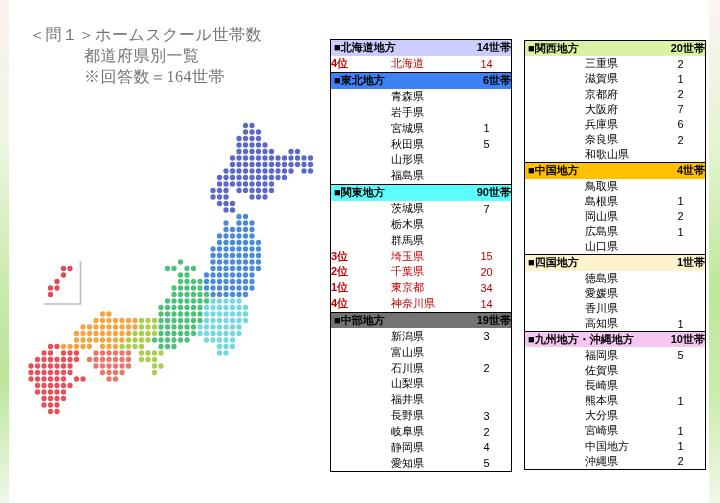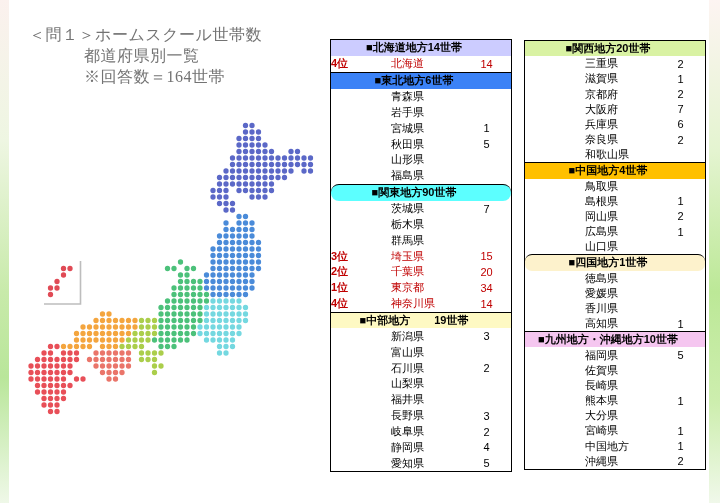--- a/index.html
+++ b/index.html
@@ -33,21 +33,21 @@
     position:absolute;width:182px;
     border:1.5px solid #000;box-sizing:border-box;
     display:flex;flex-direction:column;
     background:#fff;
     font-size:11px;
   }
   #table-left{left:330px;top:39px;height:433px;}
   #table-right{left:524px;top:40px;height:430px;}
 
   .row{flex:1;display:flex;align-items:center;box-sizing:border-box;min-height:0;}
-  .row.header{font-weight:bold;justify-content:center;padding:0 17px 0 3px;}
+  .row.header{font-weight:bold;justify-content:space-between;padding:0 0 0 3px;}
   .row.header.sep{border-top:1.5px solid #000;}
   .row.pref .rank{width:60px;color:#c00000;font-weight:bold;}
   .row.pref .pname{width:71px;text-align:left;color:#000;}
   .row.pref .count{flex:1;text-align:center;color:#000;}
   .row.pref.hl .pname,.row.pref.hl .count{color:#c00000;font-weight:normal;}
 </style>
 </head>
 <body>
 
 <div class="edge edge-left"></div>
@@ -567,21 +567,21 @@
     <div class="row pref">
       <span class="rank"></span>
       <span class="pname">山形県</span>
       <span class="count"></span>
     </div>
     <div class="row pref">
       <span class="rank"></span>
       <span class="pname">福島県</span>
       <span class="count"></span>
     </div>
-    <div class="row header sep" style="background: rgb(92, 255, 255); border-radius: 8px;">
+    <div class="row header sep" style="background: rgb(92, 255, 255);">
       <span class="hname">■関東地方</span>
       <span class="htotal">90世帯</span>
     </div>
     <div class="row pref">
       <span class="rank"></span>
       <span class="pname">茨城県</span>
       <span class="count">7</span>
     </div>
     <div class="row pref">
       <span class="rank"></span>
@@ -606,21 +606,21 @@
     <div class="row pref hl">
       <span class="rank">1位</span>
       <span class="pname">東京都</span>
       <span class="count">34</span>
     </div>
     <div class="row pref hl">
       <span class="rank">4位</span>
       <span class="pname">神奈川県</span>
       <span class="count">14</span>
     </div>
-    <div class="row header sep" style="background: #fef9c3; gap: 24px;">
+    <div class="row header sep" style="background: #737373; gap: 24px;">
       <span class="hname">■中部地方</span>
       <span class="htotal">19世帯</span>
     </div>
     <div class="row pref">
       <span class="rank"></span>
       <span class="pname">新潟県</span>
       <span class="count">3</span>
     </div>
     <div class="row pref">
       <span class="rank"></span>
@@ -725,21 +725,21 @@
     <div class="row pref">
       <span class="rank"></span>
       <span class="pname">広島県</span>
       <span class="count">1</span>
     </div>
     <div class="row pref">
       <span class="rank"></span>
       <span class="pname">山口県</span>
       <span class="count"></span>
     </div>
-    <div class="row header sep" style="background: rgb(253, 242, 204); border-radius: 7px;">
+    <div class="row header sep" style="background: rgb(253, 242, 204);">
       <span class="hname">■四国地方</span>
       <span class="htotal">1世帯</span>
     </div>
     <div class="row pref">
       <span class="rank"></span>
       <span class="pname">徳島県</span>
       <span class="count"></span>
     </div>
     <div class="row pref">
       <span class="rank"></span>

